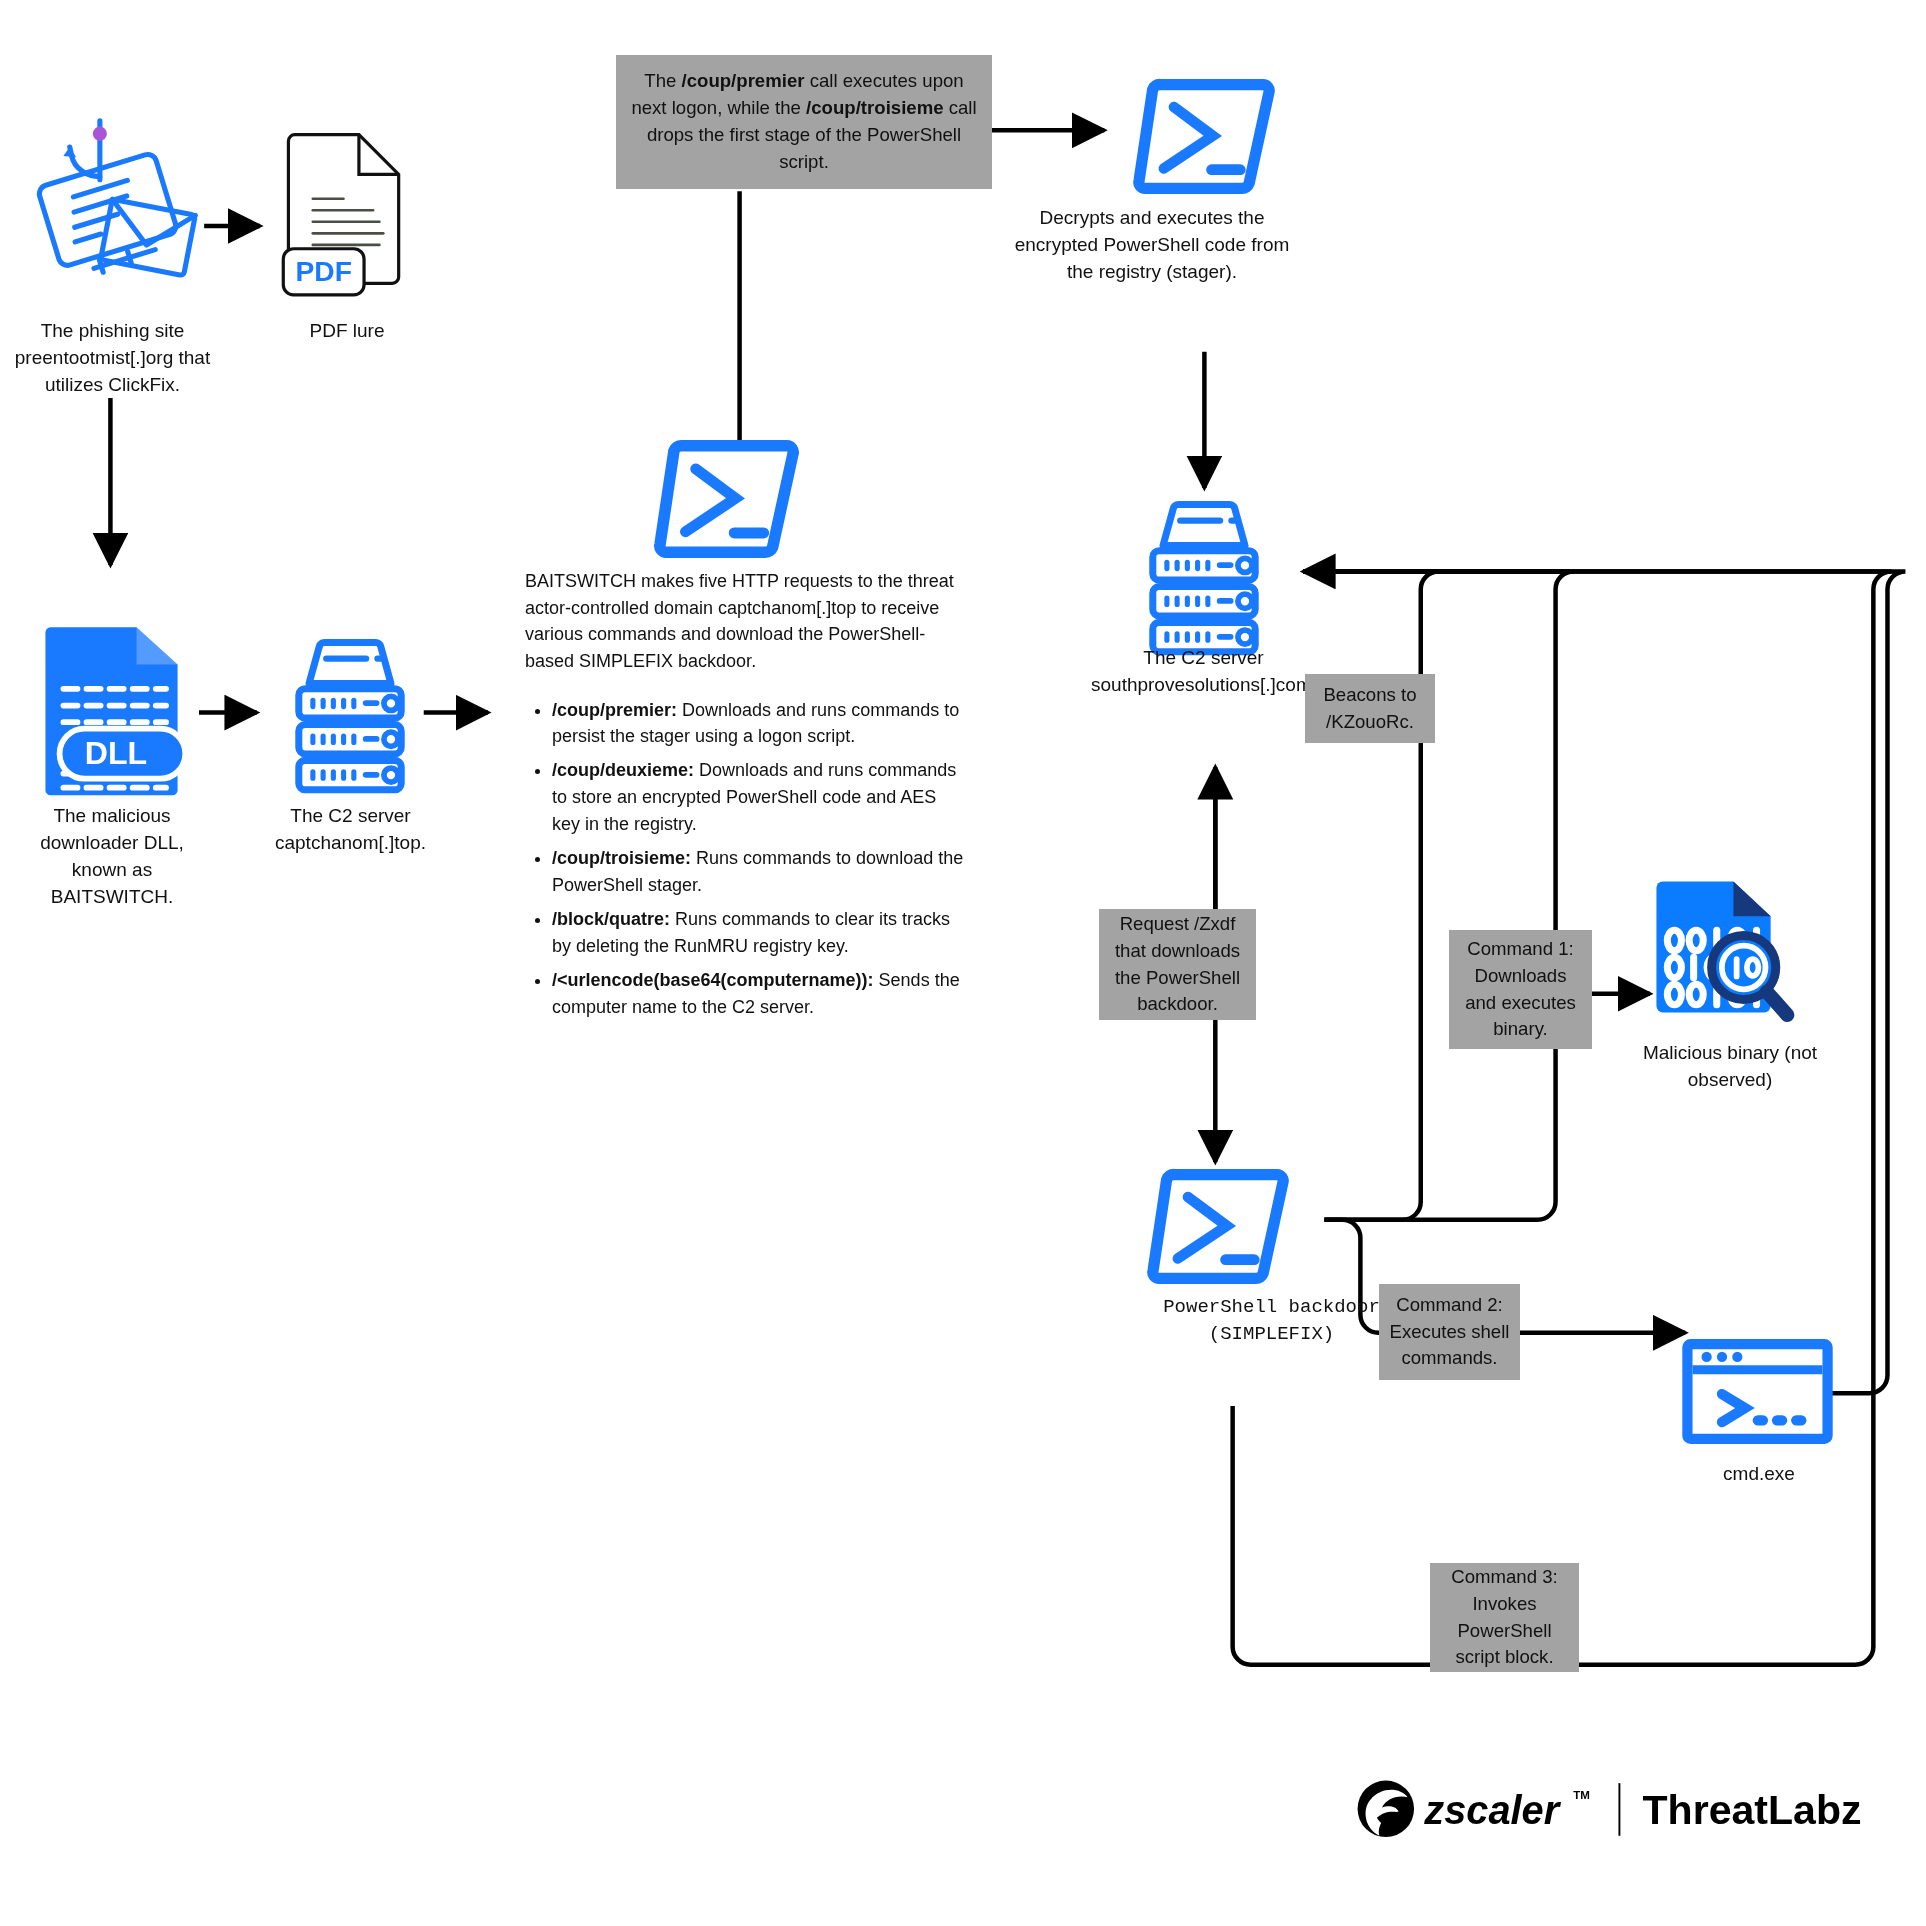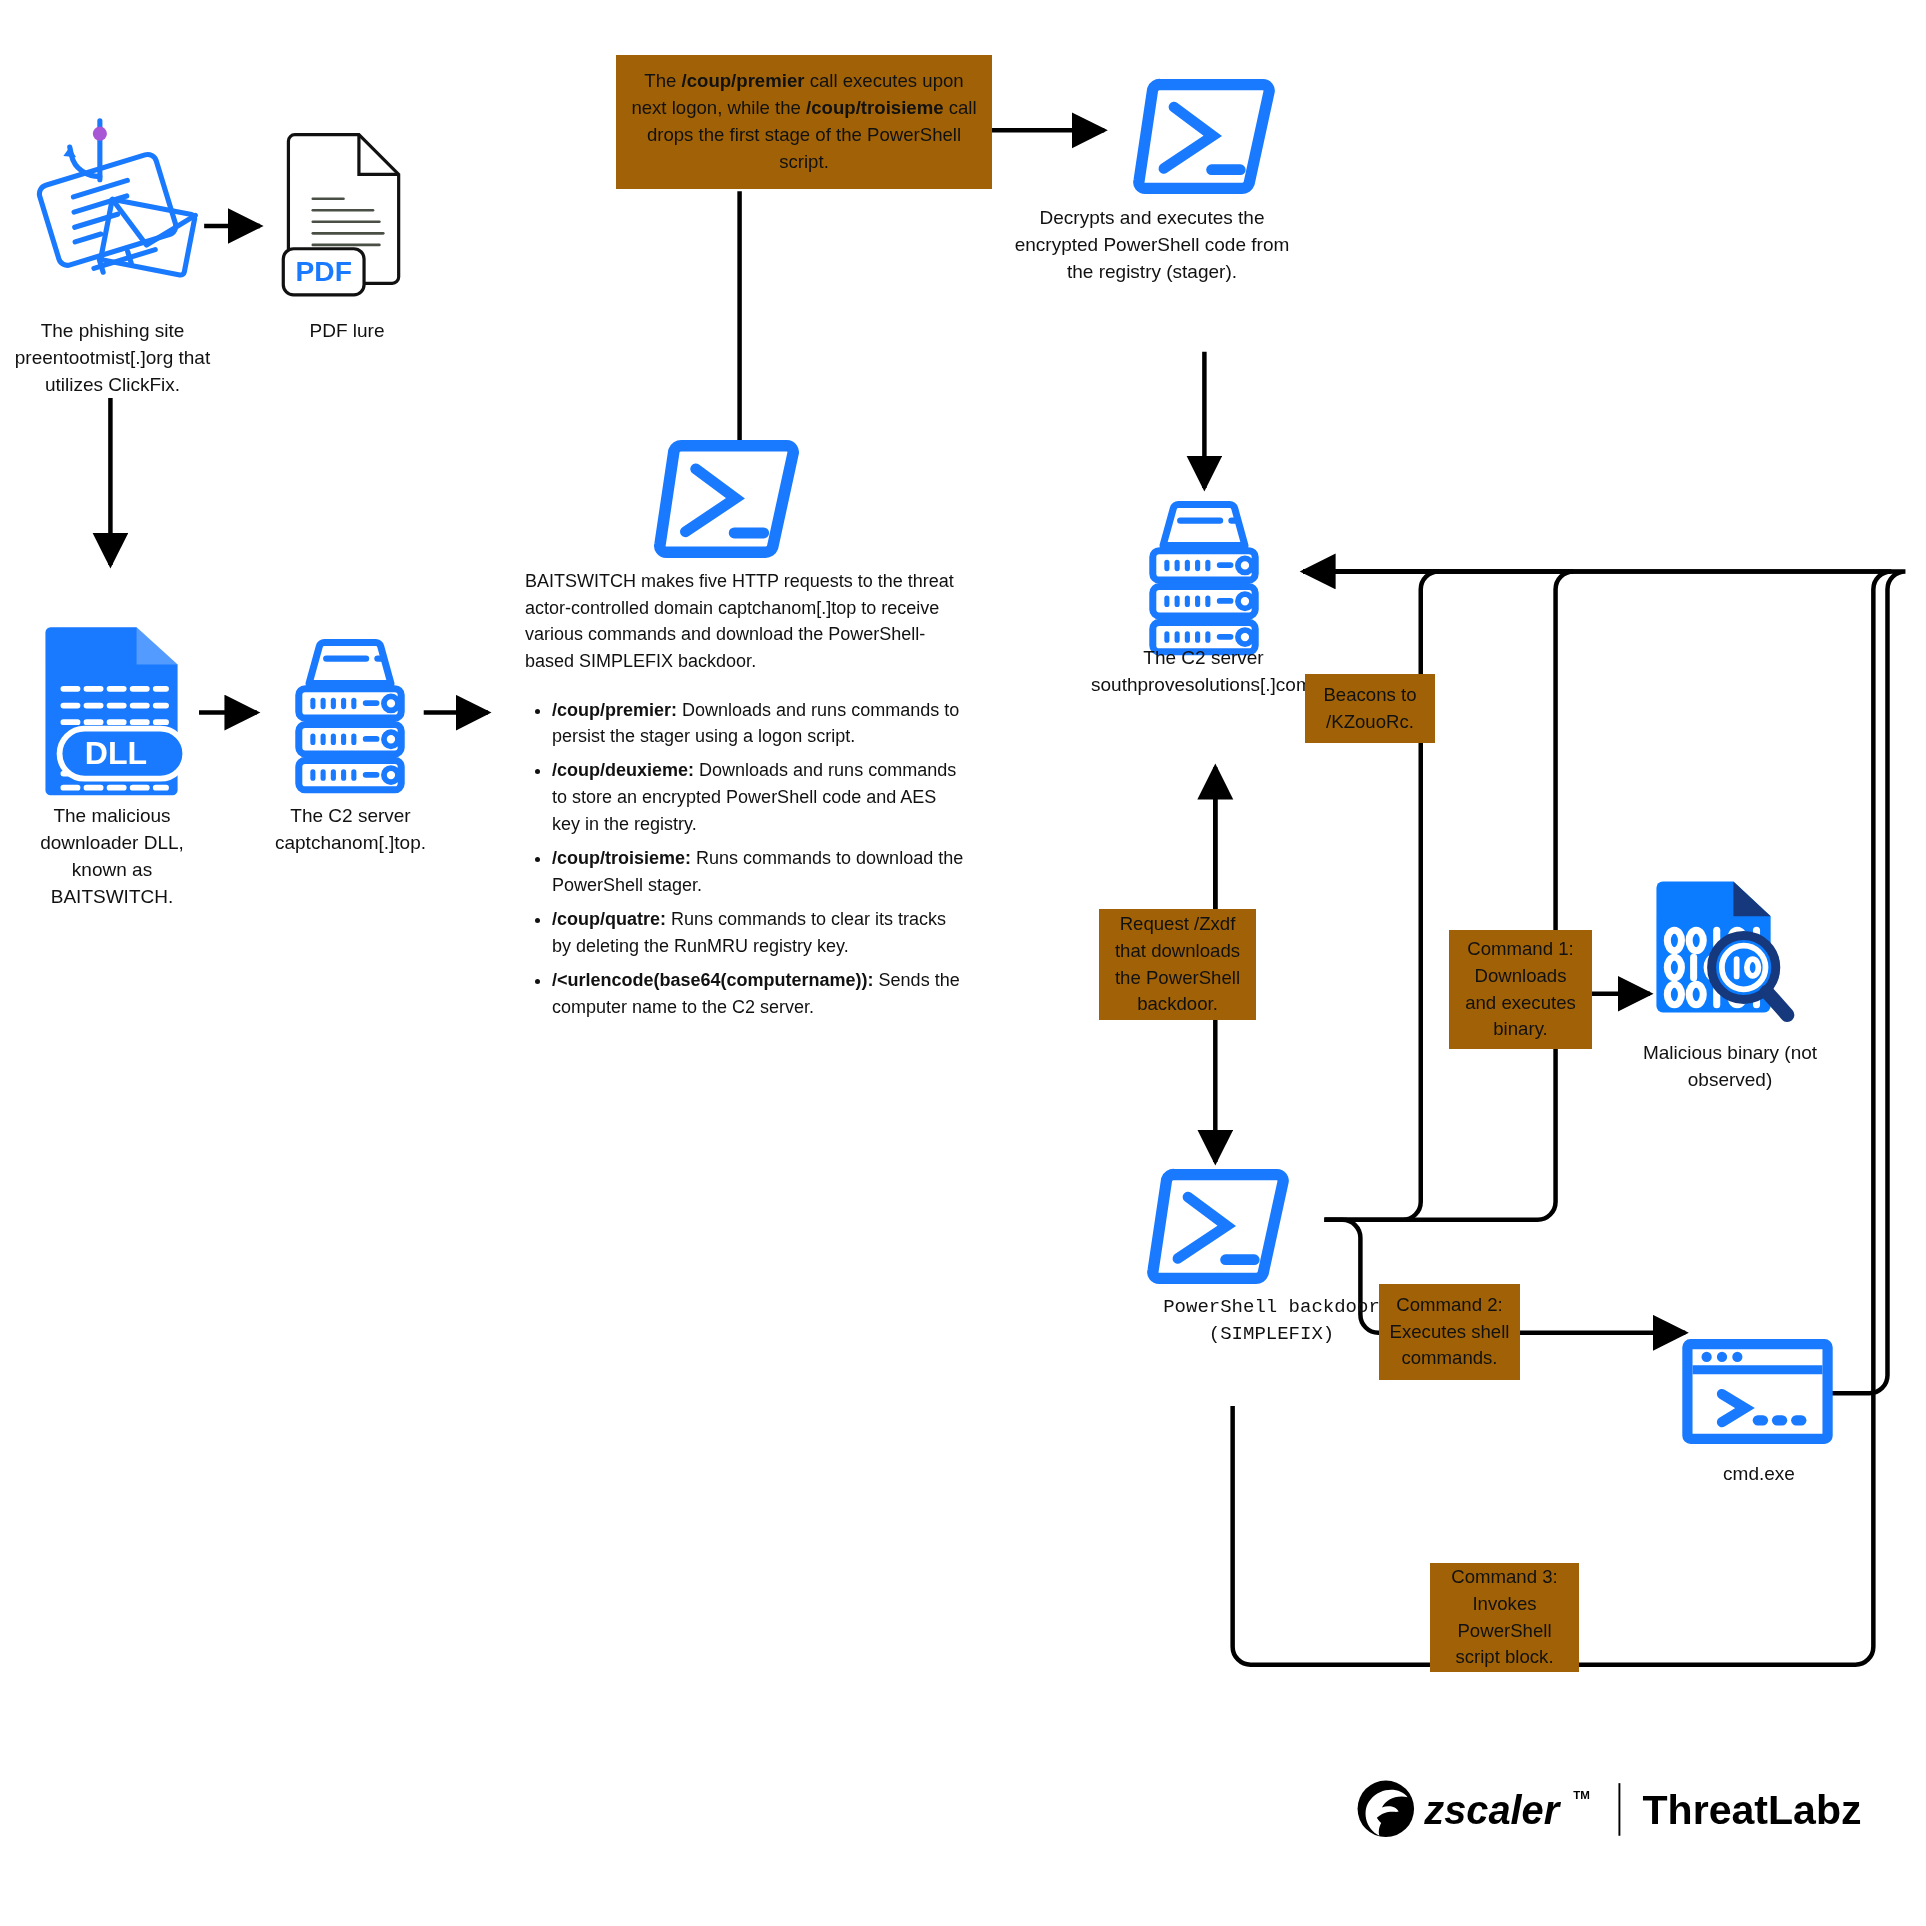--- a/index.html
+++ b/index.html
@@ -8,21 +8,21 @@
     width:1926px;height:1926px;position:relative;overflow:hidden;
     font-family:"Liberation Sans", sans-serif;
     color:#000000;
   }
   .node{position:absolute;}
   .caption{
     position:absolute;text-align:center;font-size:19px;line-height:1.42;
     color:#111111;font-family:"Liberation Sans", sans-serif;
   }
   .callout{
-    position:absolute;background:#a16207;color:#111111;
+    position:absolute;background:#a3a3a3;color:#111111;
     font-size:18.6px;line-height:1.45;text-align:center;
     display:flex;align-items:center;justify-content:center;
     padding:9px 10.3px;box-sizing:border-box;
   }
   .callout b{font-weight:bold;}
   .body-text{
     position:absolute;font-size:18px;line-height:1.48;color:#111111;
     text-align:left;
   }
   .body-text p{margin:0 0 22px 0;}
@@ -205,21 +205,21 @@
     </g>
   </svg>
 </div>
 
 <div class="body-text" style="left:525px;top:568px;width:443px;">
   <p>BAITSWITCH makes five HTTP requests to the threat actor-controlled domain captchanom[.]top to receive various commands and download the PowerShell-based SIMPLEFIX backdoor.</p>
   <ul>
     <li><b>/coup/premier:</b><span> Downloads and runs commands to persist the stager using a logon script.</span></li>
     <li><b>/coup/deuxieme:</b><span> Downloads and runs commands to store an encrypted PowerShell code and AES key in the registry.</span></li>
     <li><b>/coup/troisieme:</b><span> Runs commands to download the PowerShell stager.</span></li>
-    <li><b>/coup/quatre:</b><span> Runs commands to clear its tracks by deleting the RunMRU registry key.</span></li>
+    <li><b>/block/quatre:</b><span> Runs commands to clear its tracks by deleting the RunMRU registry key.</span></li>
     <li><b>/&lt;urlencode(base64(computername)):</b><span> Sends the computer name to the C2 server.</span></li>
   </ul>
 </div>
 
 <div class="callout" style="left:616px;top:55px;width:376px;height:134px;">
   <div>
     <span>The </span><b>/coup/premier</b><span> call executes upon next logon, while the </span><b>/coup/troisieme</b><span> call drops the first stage of the PowerShell script.</span>
   </div>
 </div>
 

